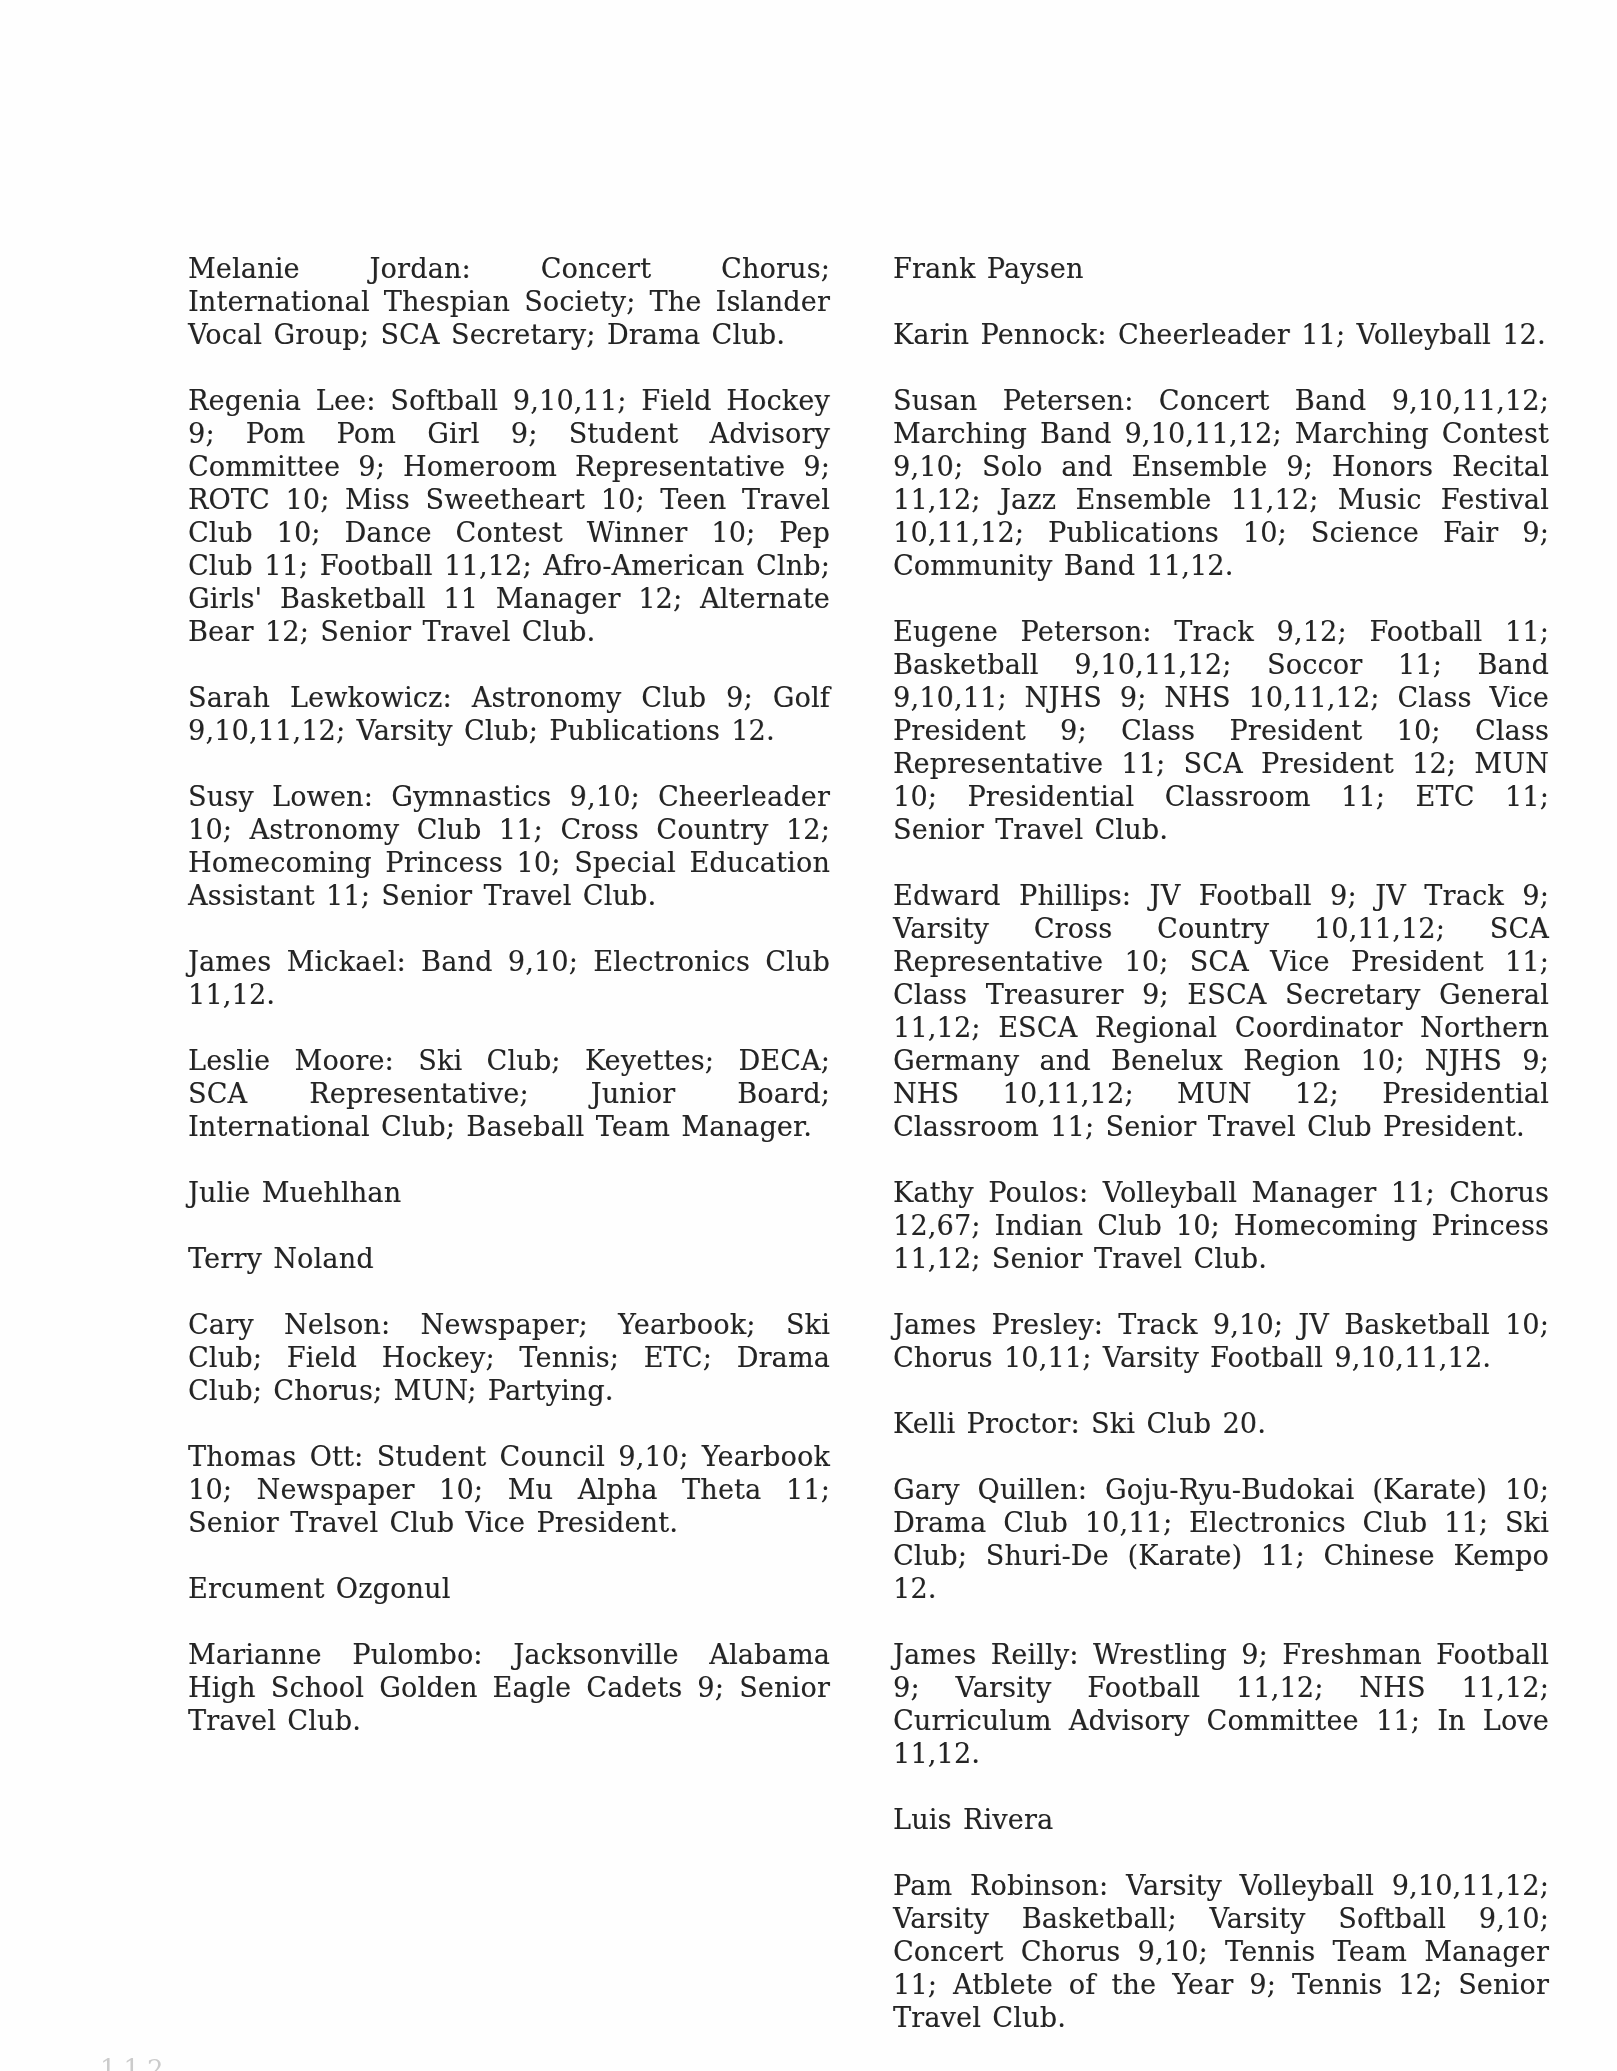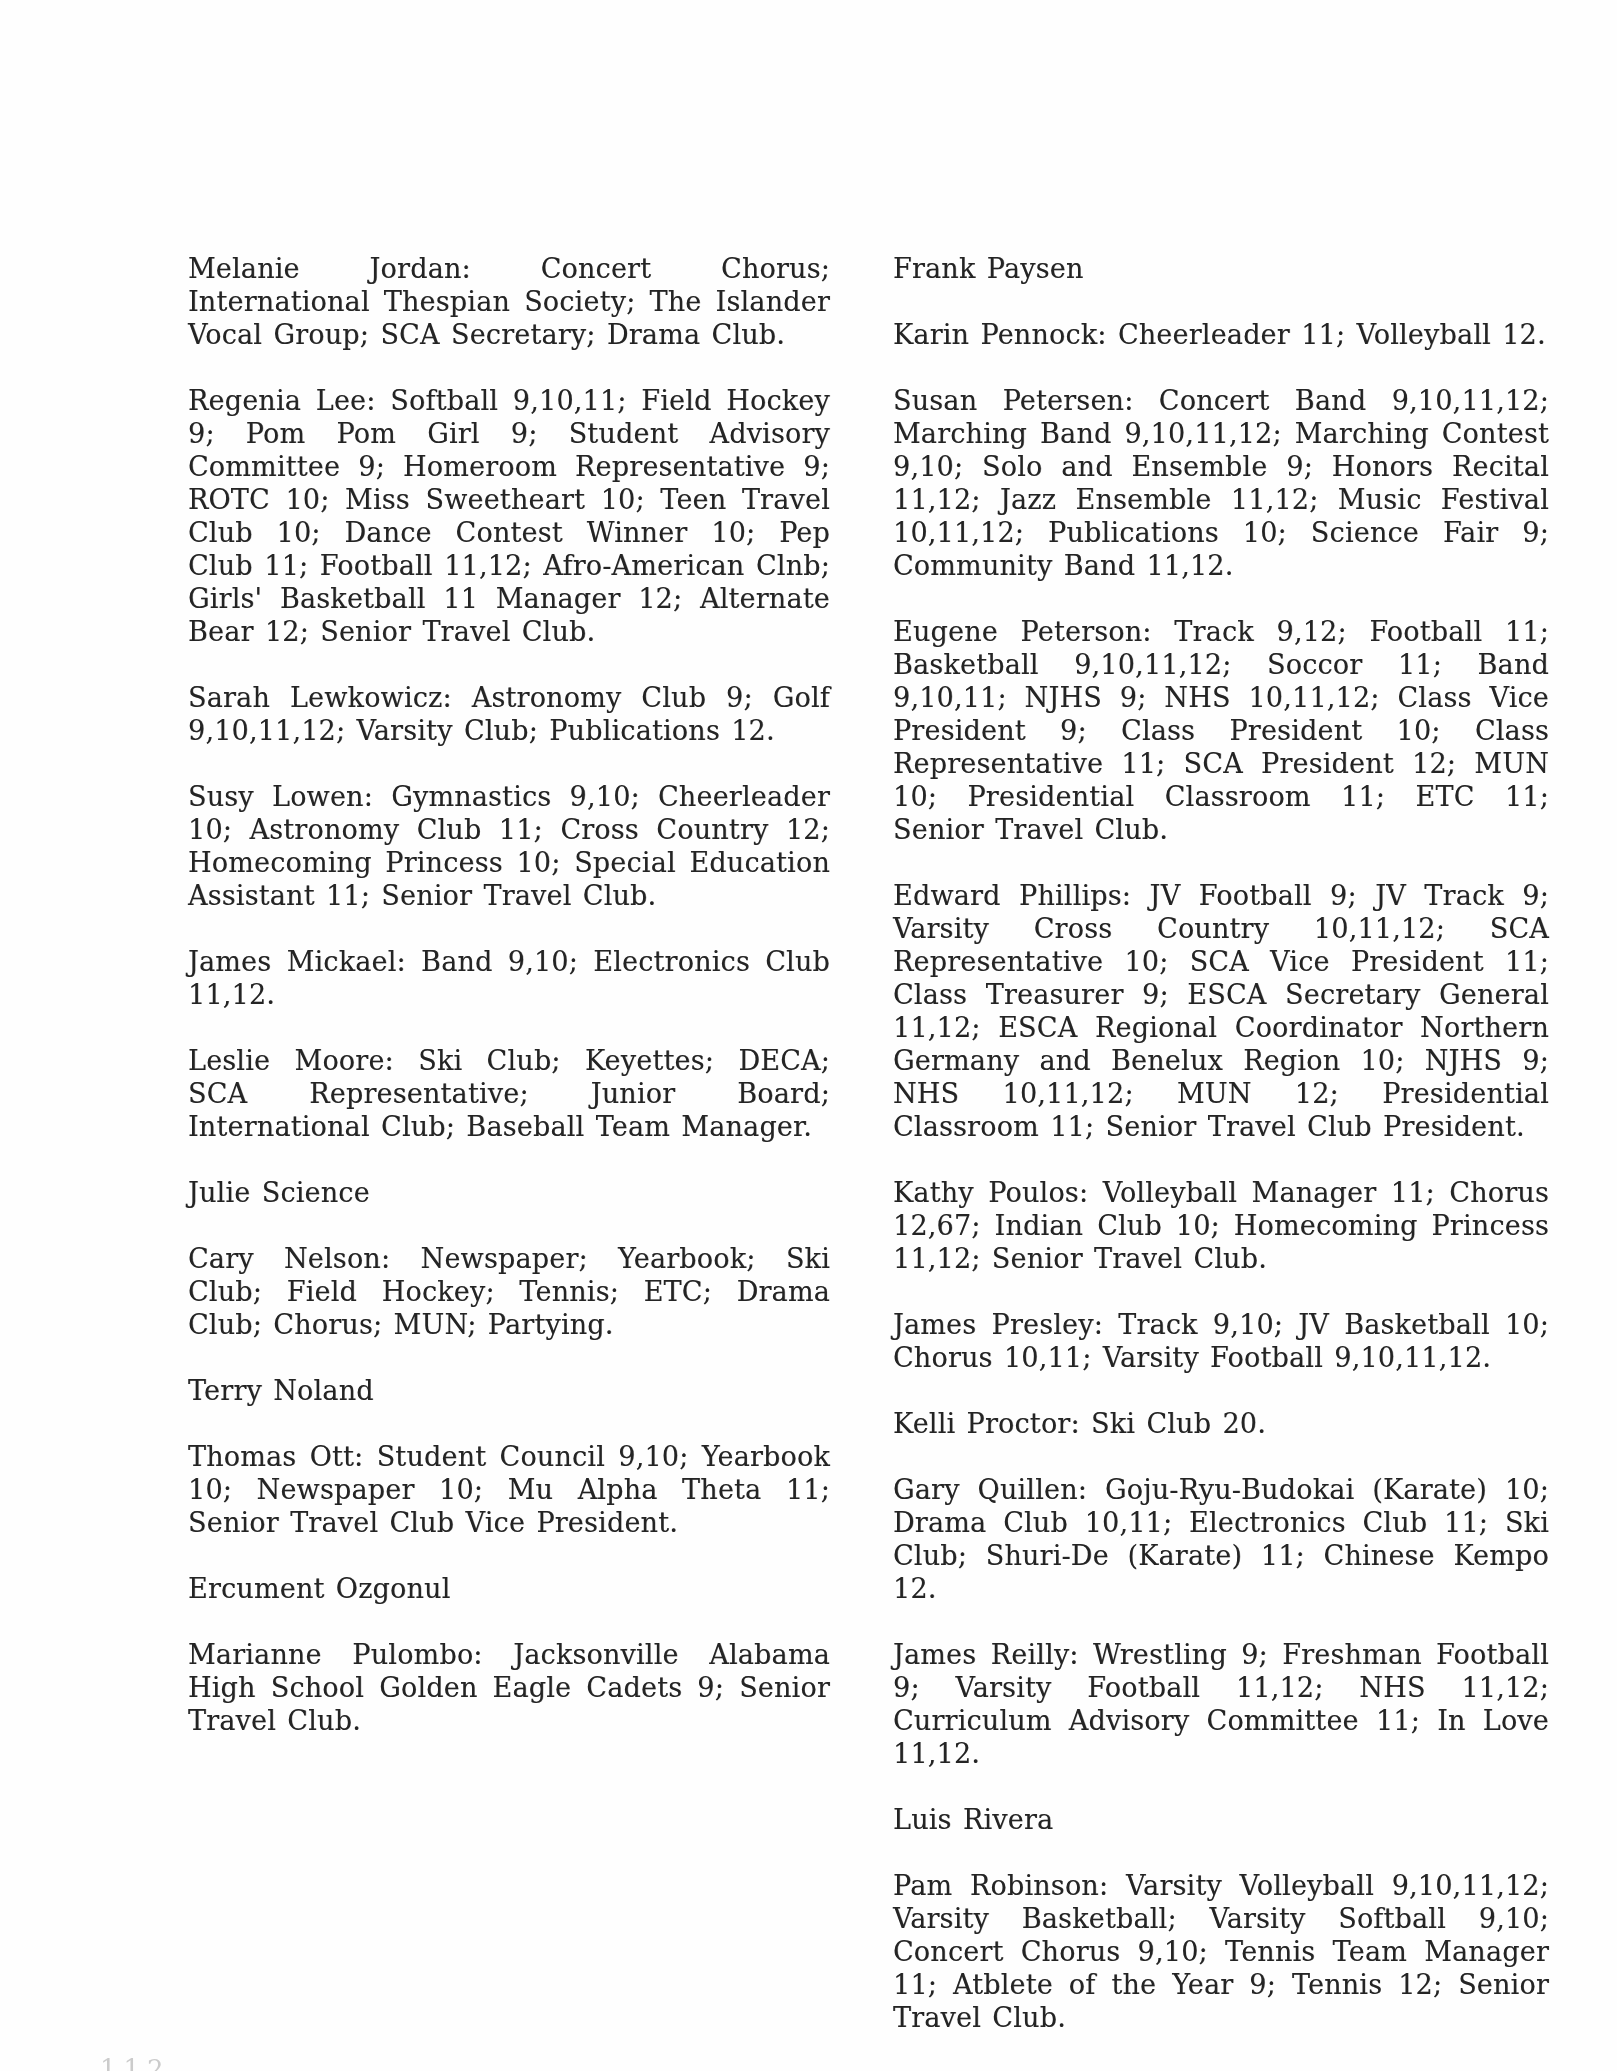--- a/index.html
+++ b/index.html
@@ -45,23 +45,23 @@
 <body>
 
 <div class="page">
   <div class="column left">
       <p class="entry">Melanie Jordan: Concert Chorus; International Thespian Society; The Islander Vocal Group; SCA Secretary; Drama Club.</p>
       <p class="entry">Regenia Lee: Softball 9,10,11; Field Hockey 9; Pom Pom Girl 9; Student Advisory Committee 9; Homeroom Representative 9; ROTC 10; Miss Sweetheart 10; Teen Travel Club 10; Dance Contest Winner 10; Pep Club 11; Football 11,12; Afro-American Clnb; Girls' Basketball 11 Manager 12; Alternate Bear 12; Senior Travel Club.</p>
       <p class="entry">Sarah Lewkowicz: Astronomy Club 9; Golf 9,10,11,12; Varsity Club; Publications 12.</p>
       <p class="entry">Susy Lowen: Gymnastics 9,10; Cheerleader 10; Astronomy Club 11; Cross Country 12; Homecoming Princess 10; Special Education Assistant 11; Senior Travel Club.</p>
       <p class="entry">James Mickael: Band 9,10; Electronics Club 11,12.</p>
       <p class="entry">Leslie Moore: Ski Club; Keyettes; DECA; SCA Representative; Junior Board; International Club; Baseball Team Manager.</p>
-      <p class="entry">Julie Science</p>
+      <p class="entry">Julie Muehlhan</p>
+      <p class="entry">Terry Noland</p>
       <p class="entry">Cary Nelson: Newspaper; Yearbook; Ski Club; Field Hockey; Tennis; ETC; Drama Club; Chorus; MUN; Partying.</p>
-      <p class="entry">Terry Noland</p>
       <p class="entry">Thomas Ott: Student Council 9,10; Yearbook 10; Newspaper 10; Mu Alpha Theta 11; Senior Travel Club Vice President.</p>
       <p class="entry">Ercument Ozgonul</p>
       <p class="entry">Marianne Pulombo: Jacksonville Alabama High School Golden Eagle Cadets 9; Senior Travel Club.</p>
     </div>
   <div class="column right">
       <p class="entry">Frank Paysen</p>
       <p class="entry">Karin Pennock: Cheerleader 11; Volleyball 12.</p>
       <p class="entry">Susan Petersen: Concert Band 9,10,11,12; Marching Band 9,10,11,12; Marching Contest 9,10; Solo and Ensemble 9; Honors Recital 11,12; Jazz Ensemble 11,12; Music Festival 10,11,12; Publications 10; Science Fair 9; Community Band 11,12.</p>
       <p class="entry">Eugene Peterson: Track 9,12; Football 11; Basketball 9,10,11,12; Soccor 11; Band 9,10,11; NJHS 9; NHS 10,11,12; Class Vice President 9; Class President 10; Class Representative 11; SCA President 12; MUN 10; Presidential Classroom 11; ETC 11; Senior Travel Club.</p>
       <p class="entry">Edward Phillips: JV Football 9; JV Track 9; Varsity Cross Country 10,11,12; SCA Representative 10; SCA Vice President 11; Class Treasurer 9; ESCA Secretary General 11,12; ESCA Regional Coordinator Northern Germany and Benelux Region 10; NJHS 9; NHS 10,11,12; MUN 12; Presidential Classroom 11; Senior Travel Club President.</p>

